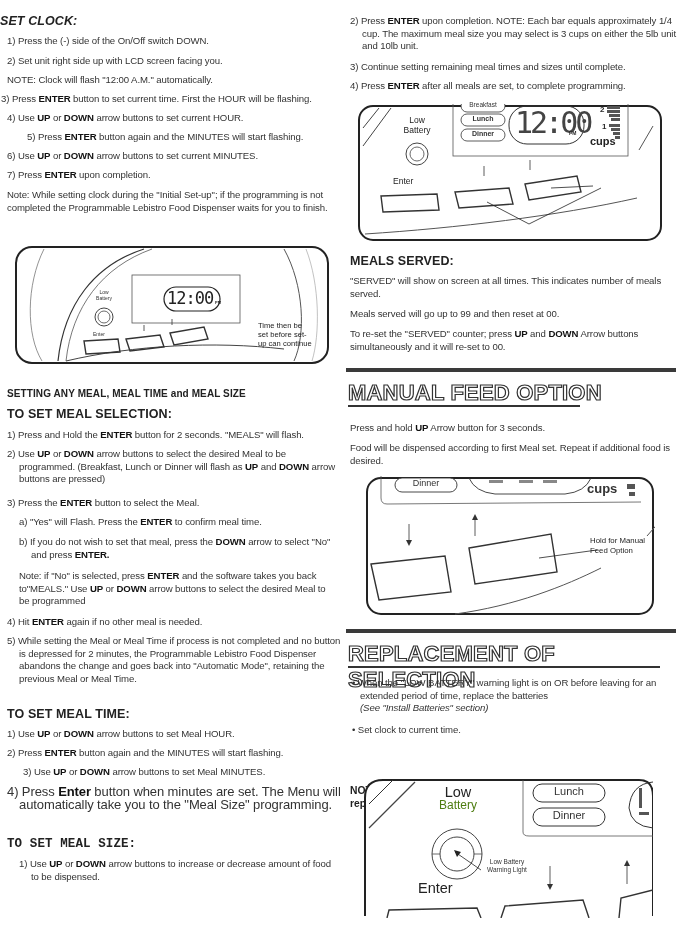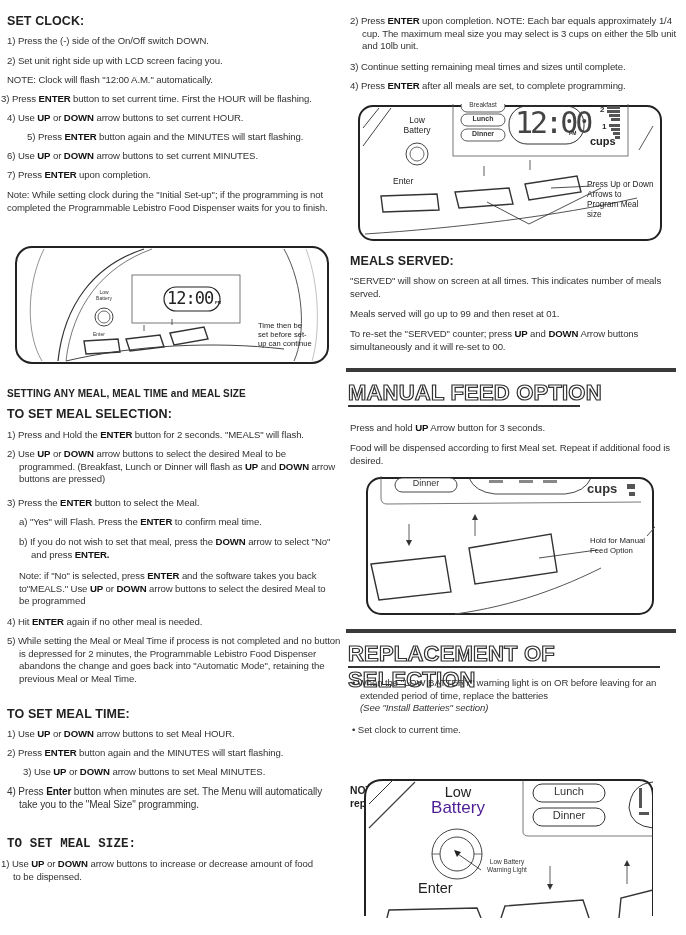--- a/index.html
+++ b/index.html
@@ -19,21 +19,21 @@
   .diagram { position: absolute; }
   .diagram svg { display: block; }
   .note-it { font-style: italic; }
   .bold-note { font-weight: bold; font-size: 10.3px; line-height: 13px; color: #222; position: absolute; }
 </style>
 </head>
 <body>
 
 <div class="col col-left">
 
-  <div class="h2" style="left:7px;top:14px;">SET CLOCK:</div>
+  <div class="h2" style="left:0;top:14px;font-style:italic;">SET CLOCK:</div>
 
   <div class="p" style="left:7px;top:35px;width:330px;"><span>1) Press the (-) side of the On/Off switch DOWN.</span></div>
   <div class="p" style="left:7px;top:55px;width:330px;"><span>2) Set unit right side up with LCD screen facing you.</span></div>
   <div class="p" style="left:7px;top:74px;width:330px;"><span>NOTE: Clock will flash "12:00 A.M." automatically.</span></div>
   <div class="p" style="left:1px;top:93px;width:335px;">3) Press <b>ENTER</b> button to set current time. First the HOUR will be flashing.</div>
   <div class="p" style="left:7px;top:112px;width:330px;">4) Use <b>UP</b> or <b>DOWN</b> arrow buttons to set current HOUR.</div>
   <div class="p" style="left:7px;top:131px;width:330px;padding-left:20px;">5) Press <b>ENTER</b> button again and the MINUTES will start flashing.</div>
   <div class="p" style="left:7px;top:150px;width:330px;">6) Use <b>UP</b> or <b>DOWN</b> arrow buttons to set current MINUTES.</div>
   <div class="p" style="left:7px;top:169px;width:330px;">7) Press <b>ENTER</b> upon completion.</div>
   <div class="p" style="left:7px;top:189px;width:332px;">Note: While setting clock during the "Initial Set-up"; if the programming is not completed the Programmable Lebistro Food Dispenser waits for you to finish.</div>
@@ -75,24 +75,24 @@
   <div class="p" style="left:19px;top:516px;width:320px;">a) "Yes" will Flash. Press the <b>ENTER</b> to confirm meal time.</div>
   <div class="p indent" style="left:19px;top:536px;width:320px;">b) If you do not wish to set that meal, press the <b>DOWN</b> arrow to select "No" and press <b>ENTER.</b></div>
   <div class="p" style="left:19px;top:570px;width:318px;">Note: if "No" is selected, press <b>ENTER</b> and the software takes you back to"MEALS." Use <b>UP</b> or <b>DOWN</b> arrow buttons to select the desired Meal to be programmed</div>
   <div class="p" style="left:7px;top:616px;width:332px;">4) Hit <b>ENTER</b> again if no other meal is needed.</div>
   <div class="p indent" style="left:7px;top:635px;width:334px;">5) While setting the Meal or Meal Time if process is not completed and no button is depressed for 2 minutes, the Programmable Lebistro Food Dispenser abandons the change and goes back into "Automatic Mode", retaining the previous Meal or Meal Time.</div>
 
   <div class="h2" style="left:7px;top:707px;">TO SET MEAL TIME:</div>
   <div class="p" style="left:7px;top:728px;width:332px;">1) Use <b>UP</b> or <b>DOWN</b> arrow buttons to set Meal HOUR.</div>
   <div class="p" style="left:7px;top:747px;width:332px;">2) Press <b>ENTER</b> button again and the MINUTES will start flashing.</div>
   <div class="p" style="left:23px;top:766px;width:332px;">3) Use <b>UP</b> or <b>DOWN</b> arrow buttons to set Meal MINUTES.</div>
-  <div class="p indent" style="left:7px;top:786px;width:334px;font-size:10px;">4) Press <b>Enter</b> button when minutes are set. The Menu will automatically take you to the "Meal Size" programming.</div>
+  <div class="p indent" style="left:7px;top:786px;width:334px;font-size:13px;">4) Press <b>Enter</b> button when minutes are set. The Menu will automatically take you to the "Meal Size" programming.</div>
 
   <div class="h2" style="left:7px;top:837px;font-family:Liberation Mono, monospace;">TO SET MEAL SIZE:</div>
-  <div class="p indent" style="left:1px;top:858px;width:320px;">1) Use <b>UP</b> or <b>DOWN</b> arrow buttons to increase or decrease amount of food to be dispensed.</div>
+  <div class="p indent" style="left:19px;top:858px;width:320px;">1) Use <b>UP</b> or <b>DOWN</b> arrow buttons to increase or decrease amount of food to be dispensed.</div>
 </div>
 
 <div class="col col-right">
 
   <div class="p indent" style="left:7px;top:15px;width:330px;">2) Press <b>ENTER</b> upon completion. NOTE: Each bar equals approximately 1/4 cup. The maximum meal size you may select is 3 cups on either the 5lb unit and 10lb unit.</div>
   <div class="p" style="left:7px;top:61px;width:330px;">3) Continue setting remaining meal times and sizes until complete.</div>
   <div class="p" style="left:7px;top:80px;width:330px;">4) Press <b>ENTER</b> after all meals are set, to complete programming.</div>
 
   <div class="diagram" style="left:14px;top:104px;">
     <svg width="306" height="140" viewBox="0 0 306 140">
@@ -131,26 +131,25 @@
     <div style="position:absolute;left:107px;top:-3px;width:38px;font-size:6.5px;color:#333;text-align:center;overflow:hidden;height:7px;">Breakfast</div>
     <div style="position:absolute;left:107px;top:11px;width:38px;font-size:7px;font-weight:bold;color:#333;text-align:center;">Lunch</div>
     <div style="position:absolute;left:107px;top:26px;width:38px;font-size:7px;font-weight:bold;color:#333;text-align:center;">Dinner</div>
     <div style="position:absolute;left:158px;top:2px;font-family:'DejaVu Sans Mono',monospace;font-size:30px;letter-spacing:-3px;color:#444;font-weight:normal;line-height:34px;">12:00</div>
     <div style="position:absolute;left:212px;top:26px;font-size:5px;font-weight:bold;">PM</div>
     <div style="position:absolute;left:243px;top:1px;font-size:8px;font-weight:bold;">2</div>
     <div style="position:absolute;left:245px;top:18px;font-size:8px;font-weight:bold;">1</div>
     <div style="position:absolute;left:233px;top:31px;font-size:11px;font-weight:bold;color:#222;">cups</div>
     <div style="position:absolute;left:44px;top:11px;width:32px;font-size:8.5px;line-height:10px;text-align:center;color:#222;">Low Battery</div>
     <div style="position:absolute;left:36px;top:72px;font-size:8.5px;color:#222;">Enter</div>
-    <div style="position:absolute;left:230px;top:76px;width:68px;font-size:8.2px;line-height:10px;color:#222;">Press Up or Down Arrows to Program Meal size</div>
   </div>
 
   <div class="h2" style="left:7px;top:254px;">MEALS SERVED:</div>
   <div class="p" style="left:7px;top:275px;width:330px;">"SERVED" will show on screen at all times. This indicates number of meals served.</div>
-  <div class="p" style="left:7px;top:308px;width:330px;">Meals served will go up to 99 and then reset at 01.</div>
+  <div class="p" style="left:7px;top:308px;width:330px;">Meals served will go up to 99 and then reset at 00.</div>
   <div class="p" style="left:7px;top:328px;width:330px;">To re-set the "SERVED" counter; press <b>UP</b> and <b>DOWN</b> Arrow buttons simultaneously and it will re-set to 00.</div>
 
   <div class="sep-bar" style="left:3px;top:368px;width:330px;"></div>
   <div class="big-title" style="left:5px;top:380px;">MANUAL FEED OPTION</div>
   <div class="big-title-u" style="left:5px;top:405px;width:232px;"></div>
 
   <div class="p" style="left:7px;top:422px;width:330px;">Press and hold <b>UP</b> Arrow button for 3 seconds.</div>
   <div class="p" style="left:7px;top:442px;width:330px;">Food will be dispensed according to first Meal set. Repeat if additional food is desired.</div>
 
   <div class="diagram" style="left:22px;top:476px;">
@@ -216,19 +215,19 @@
         <path d="M24 140 L26 132 L114 130 L118 140"></path>
         <path d="M138 140 L142 128 L220 122 L226 140"></path>
         <path d="M256 140 L258 120 L290 112"></path>
       </g>
       <line x1="187" y1="88" x2="187" y2="110" stroke="#333" stroke-width="0.8"></line>
       <path d="M184 106 L187 112 L190 106" fill="#333"></path>
       <line x1="264" y1="84" x2="264" y2="106" stroke="#333" stroke-width="0.8"></line>
       <path d="M261 88 L264 82 L267 88" fill="#333"></path>
     </svg>
     <div style="position:absolute;left:64px;top:6px;width:62px;font-size:14.5px;text-align:center;color:#222;">Low</div>
-    <div style="position:absolute;left:60px;top:20px;width:70px;font-size:17px;text-align:center;color:#4c1d95;">Battery</div>
+    <div style="position:absolute;left:60px;top:20px;width:70px;font-size:12px;text-align:center;color:#4d7c0f;">Battery</div>
     <div style="position:absolute;left:55px;top:102px;font-size:14.5px;color:#222;">Enter</div>
     <div style="position:absolute;left:172px;top:7px;width:68px;font-size:11px;text-align:center;color:#333;">Lunch</div>
     <div style="position:absolute;left:172px;top:31px;width:68px;font-size:11px;text-align:center;color:#333;">Dinner</div>
     <div style="position:absolute;left:116px;top:80px;width:56px;font-size:6.5px;line-height:8px;color:#333;text-align:center;">Low Battery Warning Light</div>
   </div>
 </div>
 
 </body></html>

